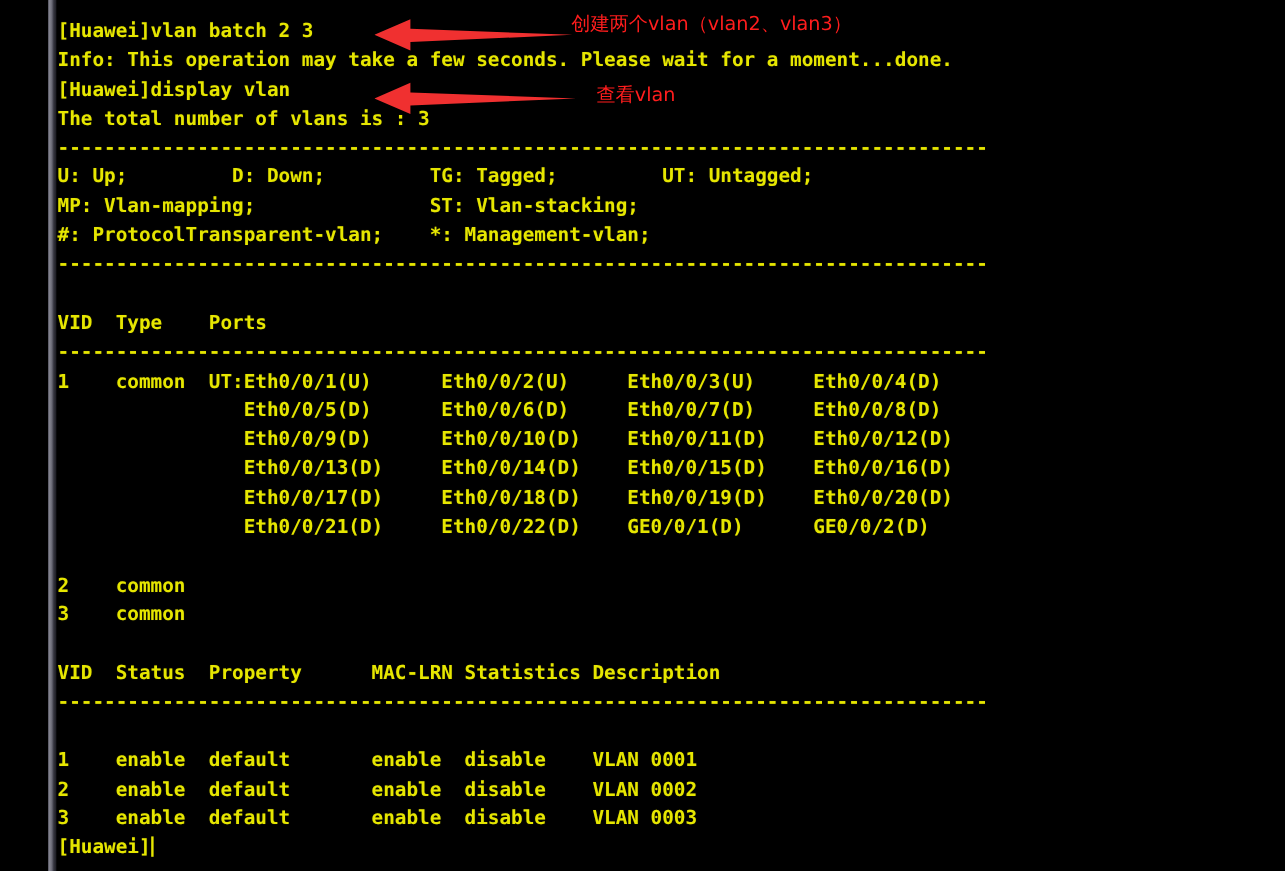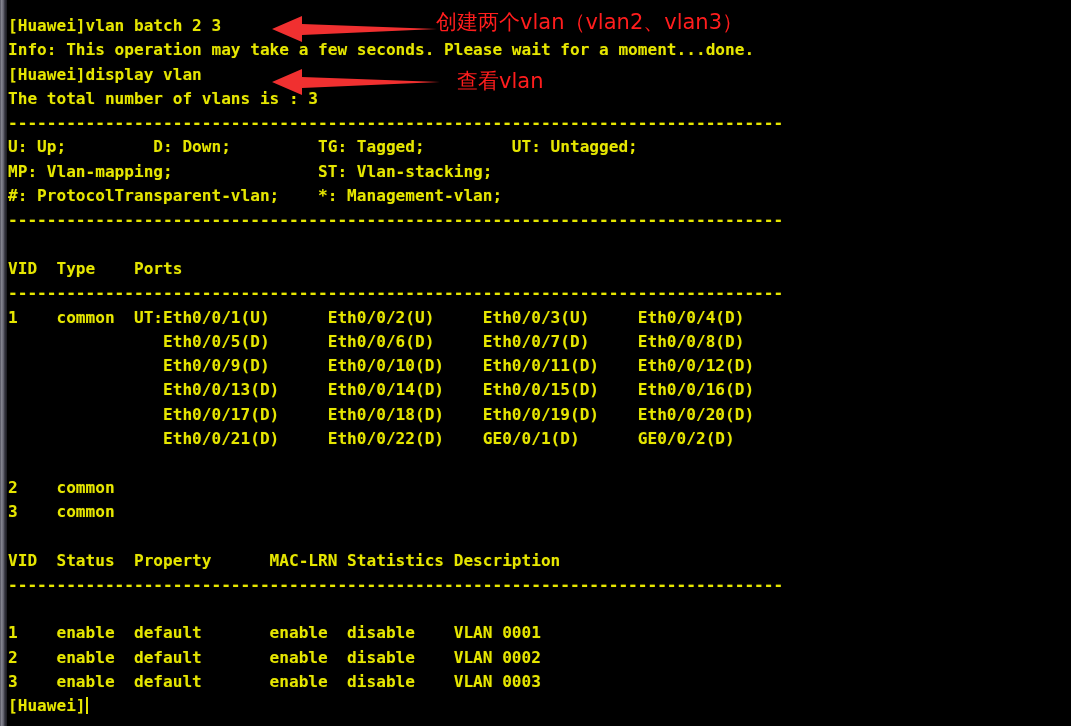--- a/index.html
+++ b/index.html
@@ -7,20 +7,21 @@
     padding: 0;
     background: #000000;
   }
   #screen {
     position: relative;
     width: 984px;
     height: 726px;
     background: #000000;
     overflow: hidden;
     font-family: "DejaVu Sans Mono", "Liberation Mono", monospace;
+    margin-left: 40px;
   }
 
   
   #left-scrollbar {
     position: absolute;
     left: 0;
     top: 0;
     width: 7px;
     height: 726px;
     background: linear-gradient(to right, #5a5a66 0%, #7b7b86 30%, #3a3a44 62%, #1a1a20 100%);
@@ -58,21 +59,21 @@
     height: 17px;
     background: #e6e600;
     vertical-align: -3px;
   }
 
   
   .annot-text {
     position: absolute;
     color: #ff1d1d;
     font-family: "DejaVu Sans", "Liberation Sans", sans-serif;
-    font-size: 21px;
+    font-size: 16px;
     font-weight: 400;
     white-space: pre;
     line-height: 1;
   }
   .annot-text.underlined {
     text-underline-offset: 3px;
   }
   .annot-arrow {
     position: absolute;
   }

